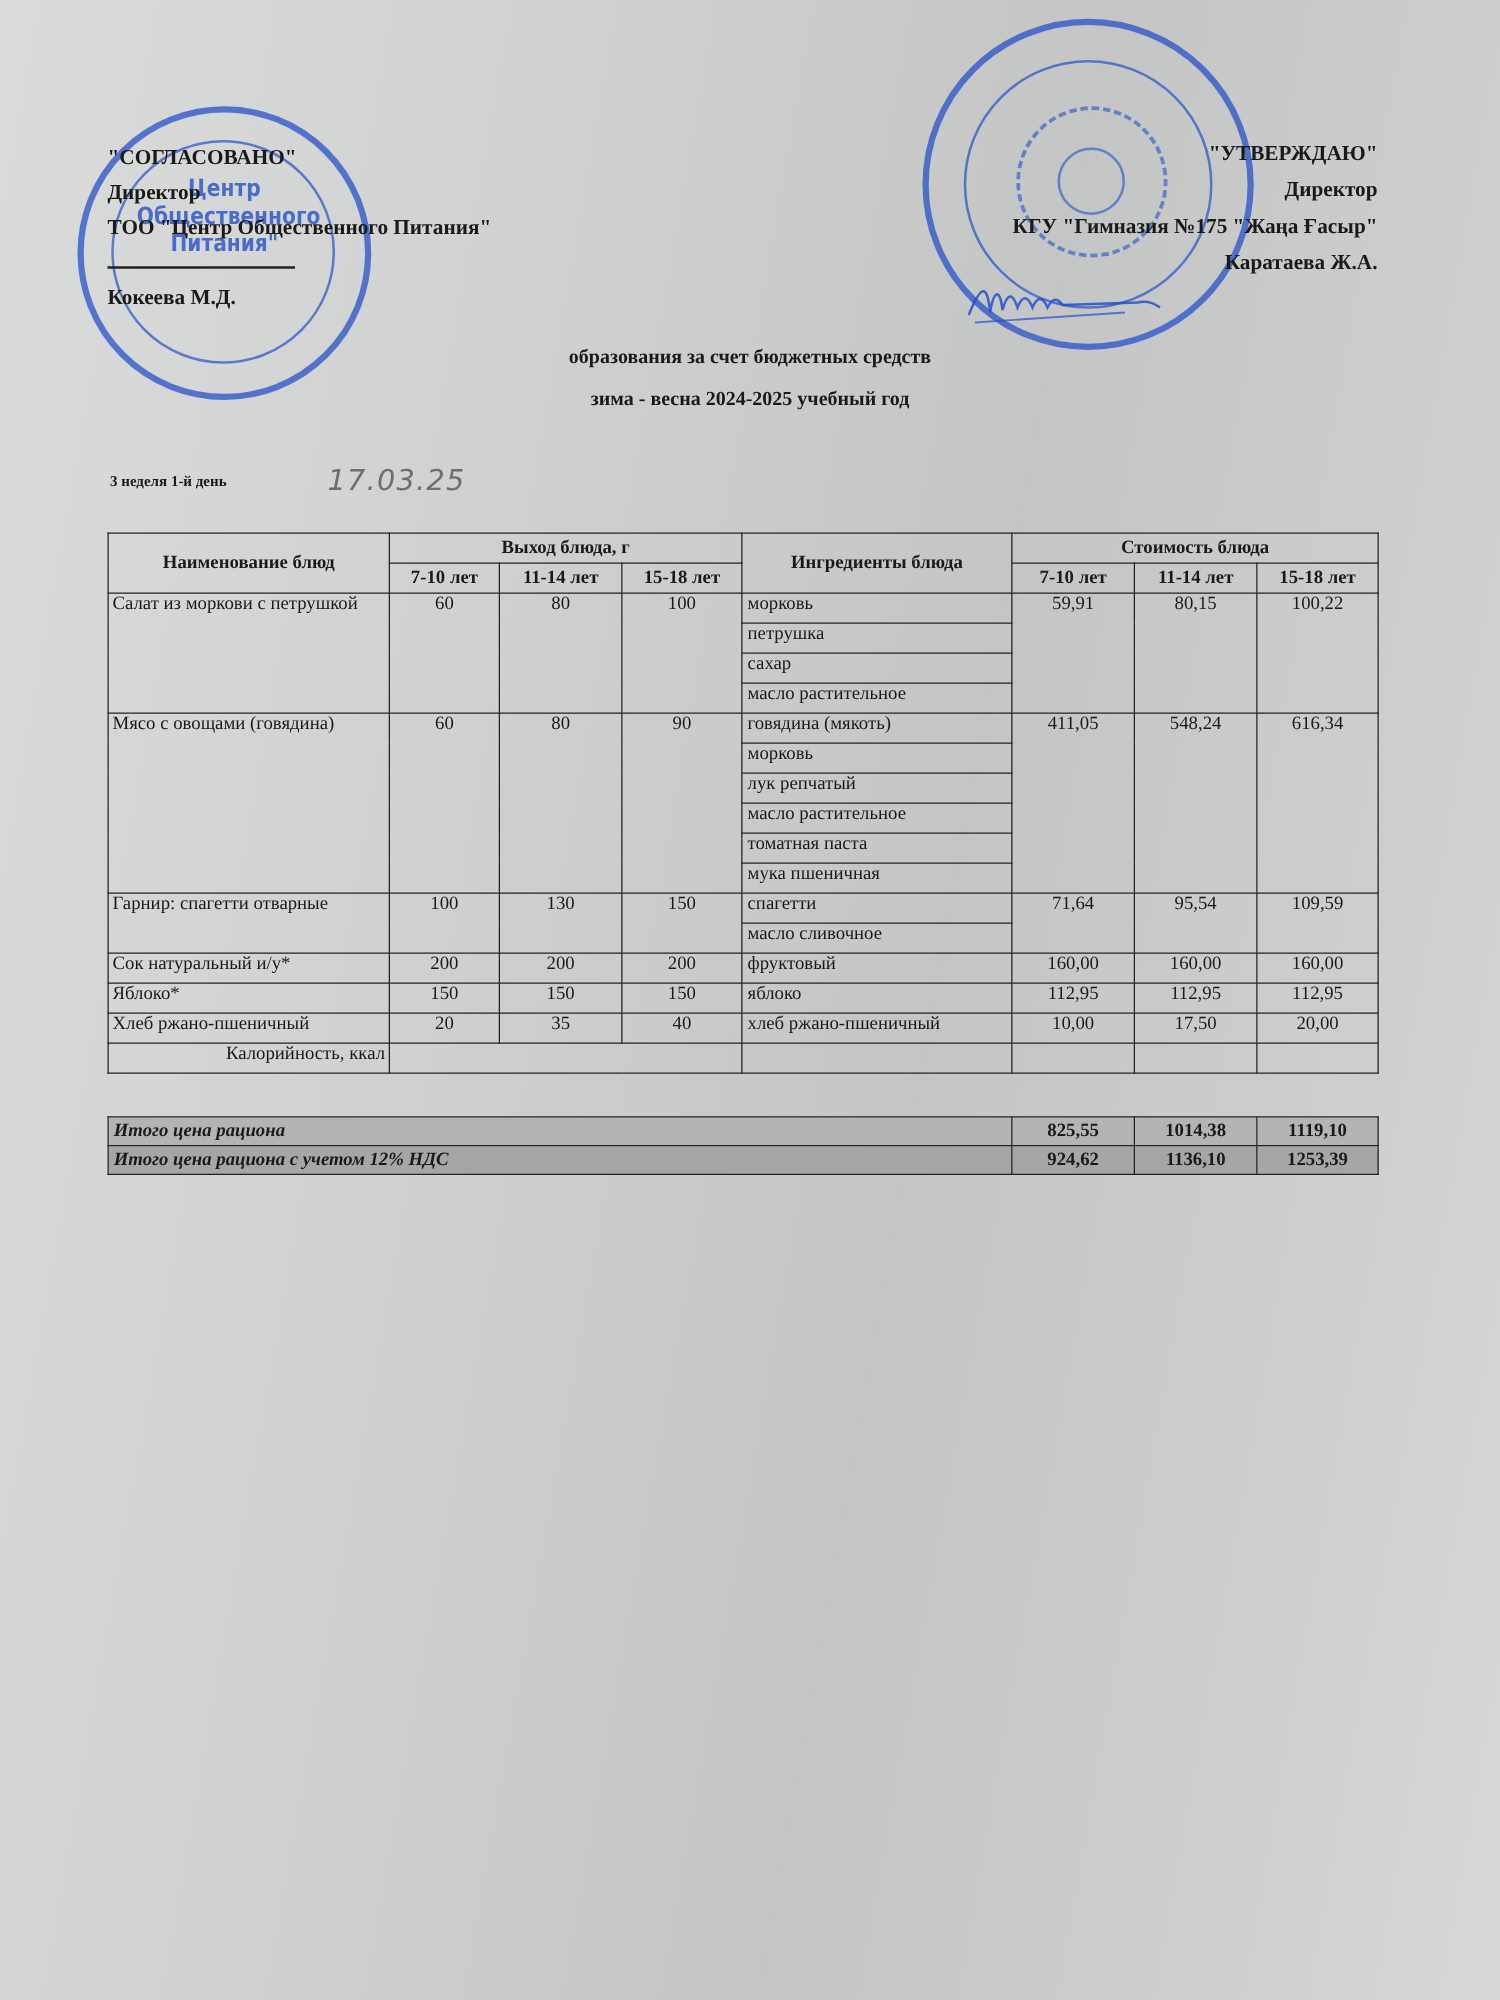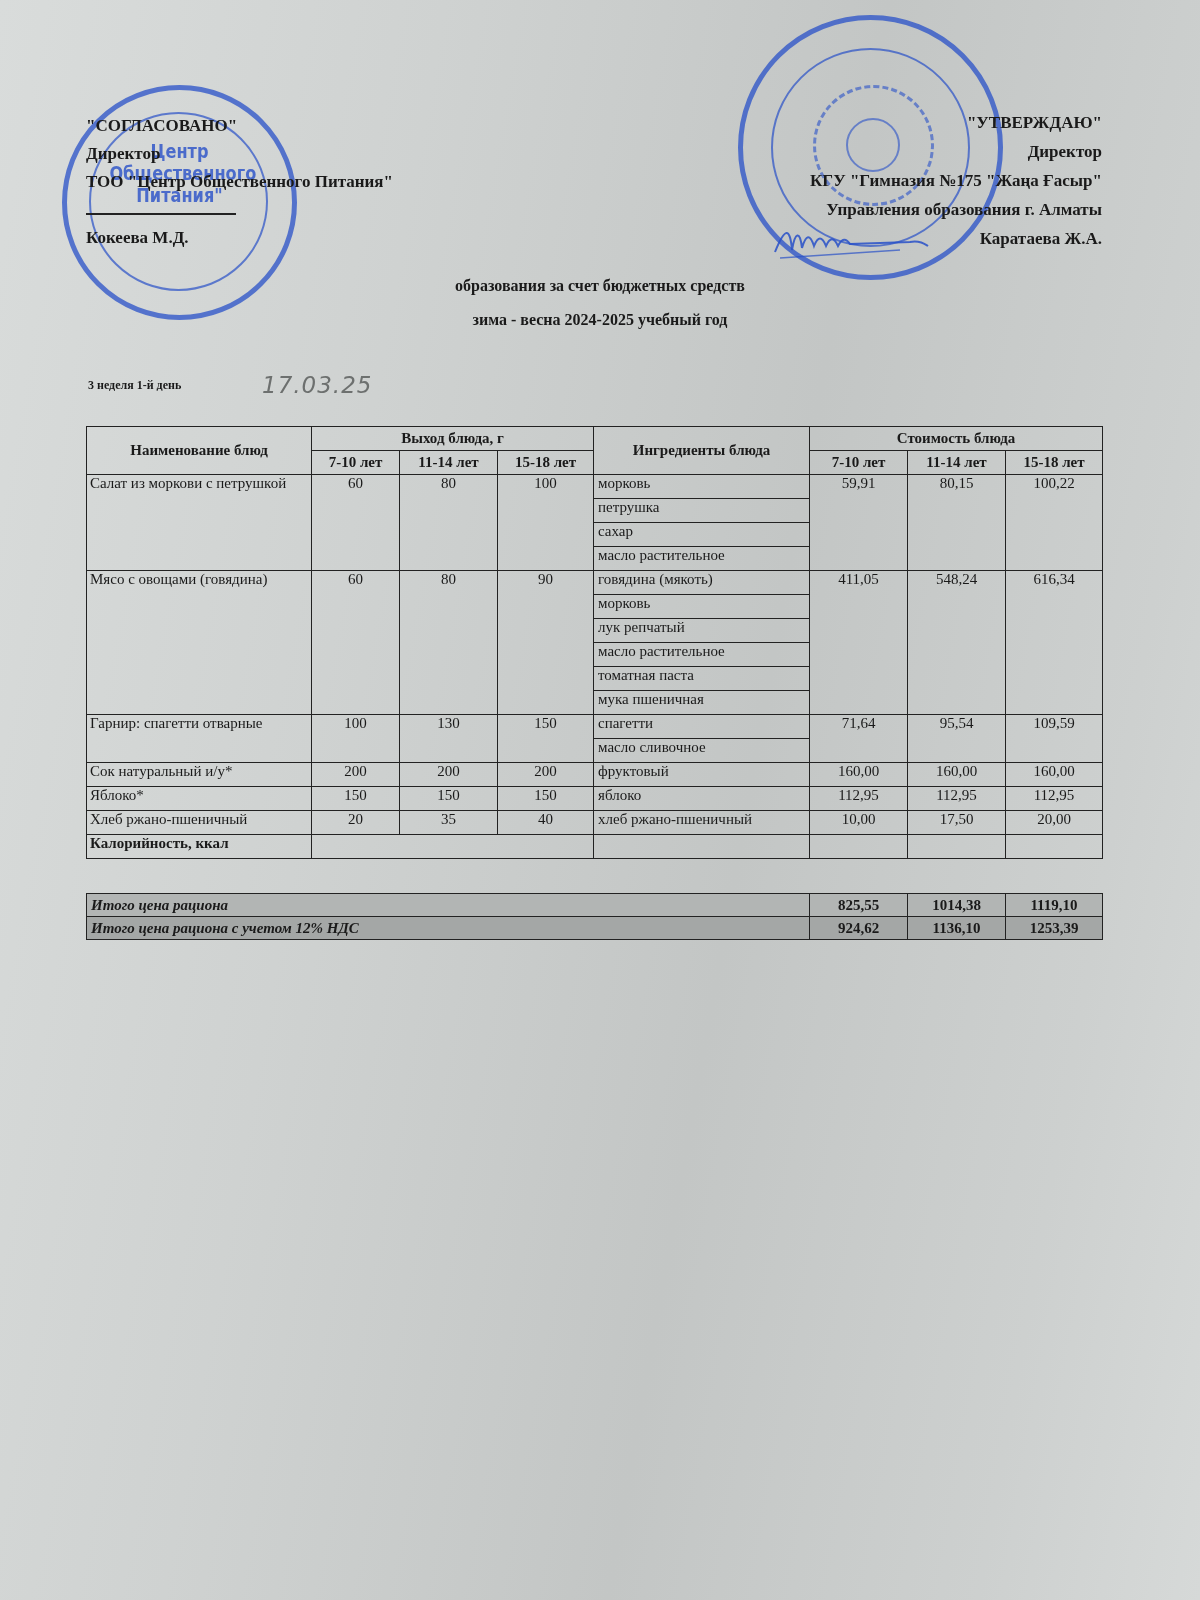--- a/index.html
+++ b/index.html
@@ -61,21 +61,21 @@
   
   table.menu {
     position: absolute; left: 86px; top: 426px; border-collapse: collapse; width: 1016px;
     font-size: 15px; table-layout: fixed;
   }
   table.menu td, table.menu th { border: 1.5px solid #222; padding: 0 3px; vertical-align: top; height: 23px; }
   table.menu th { font-weight: bold; text-align: center; vertical-align: middle; }
   table.menu td.num { text-align: center; }
   table.menu td.ing { padding-left: 4px; }
   table.menu td.empty { }
-  table.menu td.bold { font-weight: bold; }
+  table.menu td.bold { font-weight: normal; text-align: right; }
 
   
   table.totals {
     position: absolute; left: 86px; top: 893px; border-collapse: collapse; width: 1016px; font-size: 15px;
     table-layout: fixed;
   }
   table.totals td { border: 1.5px solid #222; height: 22px; padding: 0 4px; font-weight: bold; }
   table.totals tr.r1 td { background: #b2b5b4; }
   table.totals tr.r2 td { background: #a4a7a6; }
   table.totals td.label { font-style: italic; }
@@ -110,21 +110,20 @@
     <div class="line">Директор</div>
     <div class="line">ТОО "Центр Общественного Питания"</div>
     <div class="line"><span class="sig-line"></span></div>
     <div class="line">Кокеева М.Д.</div>
   </div>
 
   <div class="approval-right">
     <div class="line">"УТВЕРЖДАЮ"</div>
     <div class="line">Директор</div>
     <div class="line">КГУ  "Гимназия №175 "Жаңа  Ғасыр"</div>
-    <div class="line">Управления образования г. Алматы</div>
     <div class="line">Каратаева Ж.А.</div>
   </div>
 
   <div class="title">
     <div>образования за счет бюджетных средств</div>
     <div class="line3">зима - весна 2024-2025 учебный год</div>
   </div>
 
   <div class="day-label">3 неделя 1-й день</div>
   <div class="handwritten-date">17.03.25</div>

